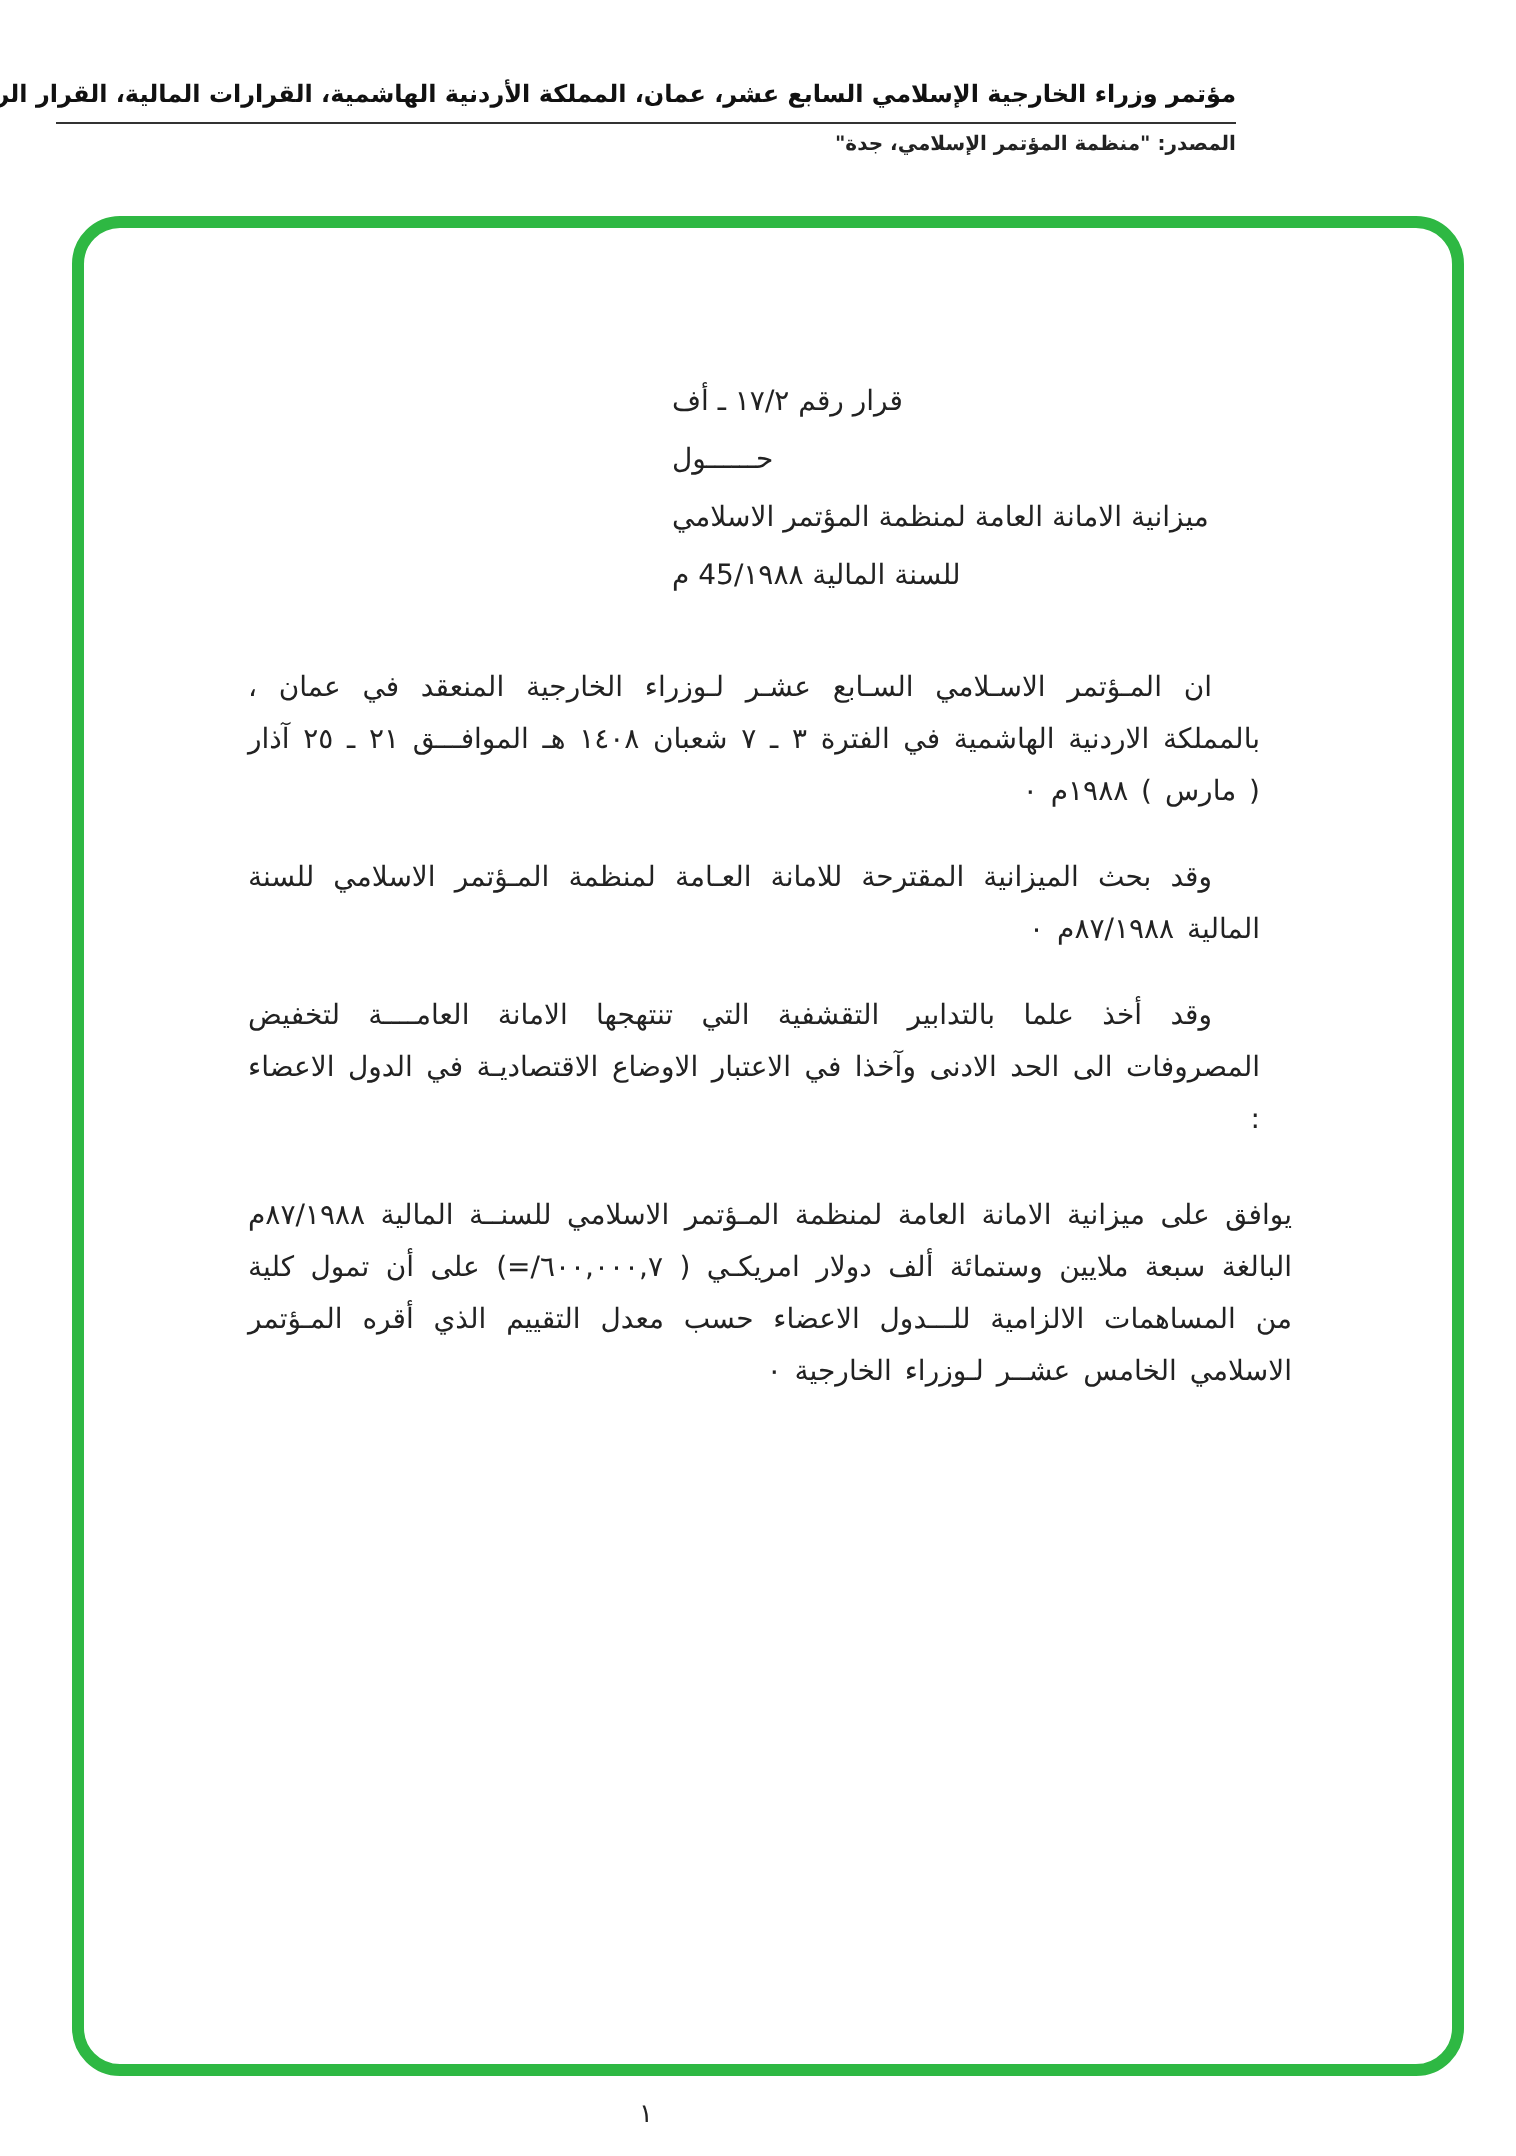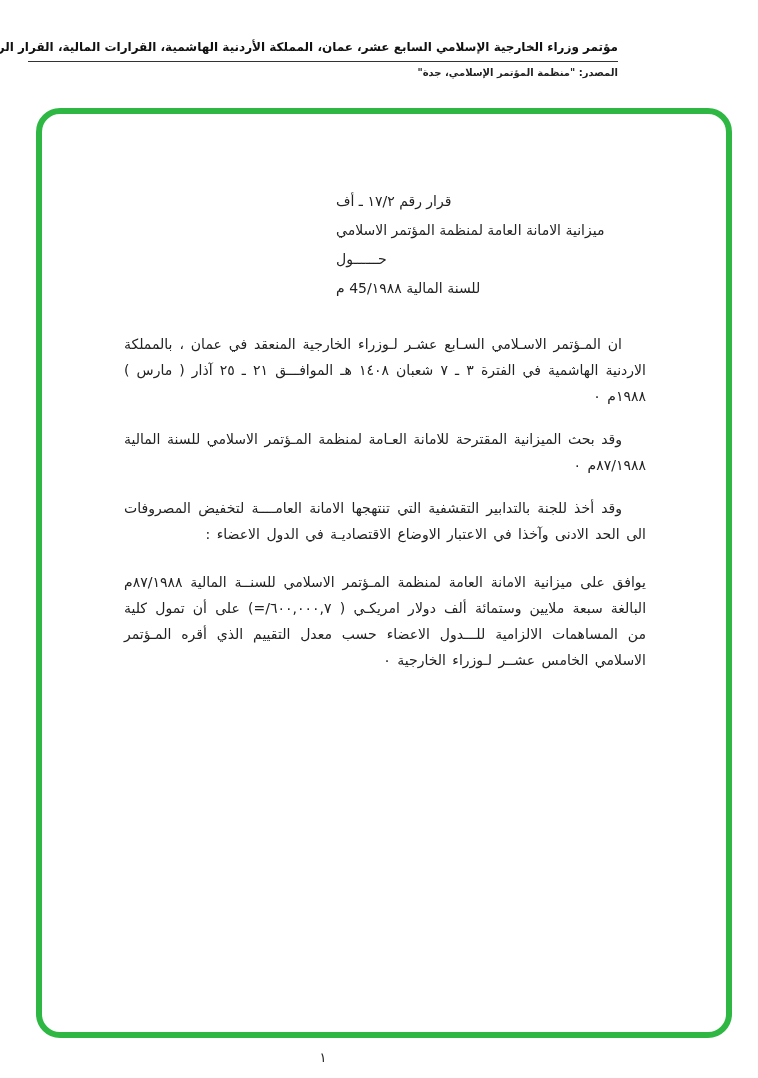--- a/index.html
+++ b/index.html
@@ -61,21 +61,21 @@
   }
   .title-line {
     white-space: nowrap;
     text-underline-offset: 4px;
     text-decoration-thickness: 1px;
     margin-bottom: 3px;
   }
 
   
   .para {
-    margin: 0 0 17px 0;
+    margin: 0 16px 17px 0;
     text-align: justify;
     text-indent: 24px;
     word-spacing: 2px;
   }
   .lead {
     text-underline-offset: 4px;
     text-decoration-thickness: 1px;
   }
 
   
@@ -108,31 +108,31 @@
   <div class="header">
     <div class="header-title">مؤتمر وزراء الخارجية الإسلامي السابع عشر، عمان، المملكة الأردنية الهاشمية، القرارات المالية، القرار الرقم ١٧/٢-أف</div>
     <div class="header-source">المصدر: "منظمة المؤتمر الإسلامي، جدة"</div>
   </div>
 
   <div class="frame">
     <div class="content">
 
       <div class="title-block">
         <div class="title-line">قرار رقم ١٧/٢ ـ أف</div>
+        <div class="title-line">حــــــول</div>
         <div class="title-line">ميزانية الامانة العامة لمنظمة المؤتمر الاسلامي</div>
-        <div class="title-line">حــــــول</div>
         <div class="title-line">للسنة المالية 45/١٩٨٨ م</div>
       </div>
 
       <p class="para"><span class="lead"></span> <span>ان المـؤتمر الاسـلامي السـابع عشـر لـوزراء الخارجية المنعقد في عمان ، بالمملكة الاردنية الهاشمية في الفترة ٣ ـ ٧ شعبان ١٤٠٨ هـ الموافـــق ٢١ ـ ٢٥ آذار ( مارس ) ١٩٨٨م ٠</span></p>
 
       <p class="para"><span class="lead">وقد بحث</span> <span>الميزانية المقترحة للامانة العـامة لمنظمة المـؤتمر الاسلامي للسنة المالية ٨٧/١٩٨٨م ٠</span></p>
 
 
-      <p class="para"><span class="lead">وقد أخذ للجنة</span> <span>بالتدابير التقشفية التي تنتهجها الامانة العامــــة لتخفيض المصروفات الى الحد الادنى وآخذا في الاعتبار الاوضاع الاقتصاديـة في الدول الاعضاء :</span></p>
+      <p class="para"><span class="lead">وقد أخذ علما</span> <span>بالتدابير التقشفية التي تنتهجها الامانة العامــــة لتخفيض المصروفات الى الحد الادنى وآخذا في الاعتبار الاوضاع الاقتصاديـة في الدول الاعضاء :</span></p>
 
       <div class="list-item">
         <p class="para item-para"><span class="lead">يوافق</span> <span>على ميزانية الامانة العامة لمنظمة المـؤتمر الاسلامي للسنــة المالية ٨٧/١٩٨٨م البالغة سبعة ملايين وستمائة ألف دولار امريكـي ‭(=/٦٠٠,٠٠٠,٧ )‬ على أن تمول كلية من المساهمات الالزامية للـــدول الاعضاء حسب معدل التقييم الذي أقره المـؤتمر الاسلامي الخامس عشــر لـوزراء الخارجية ٠</span></p>
       </div>
 
     </div>
   </div>
 
   <div class="page-number">١</div>
 

